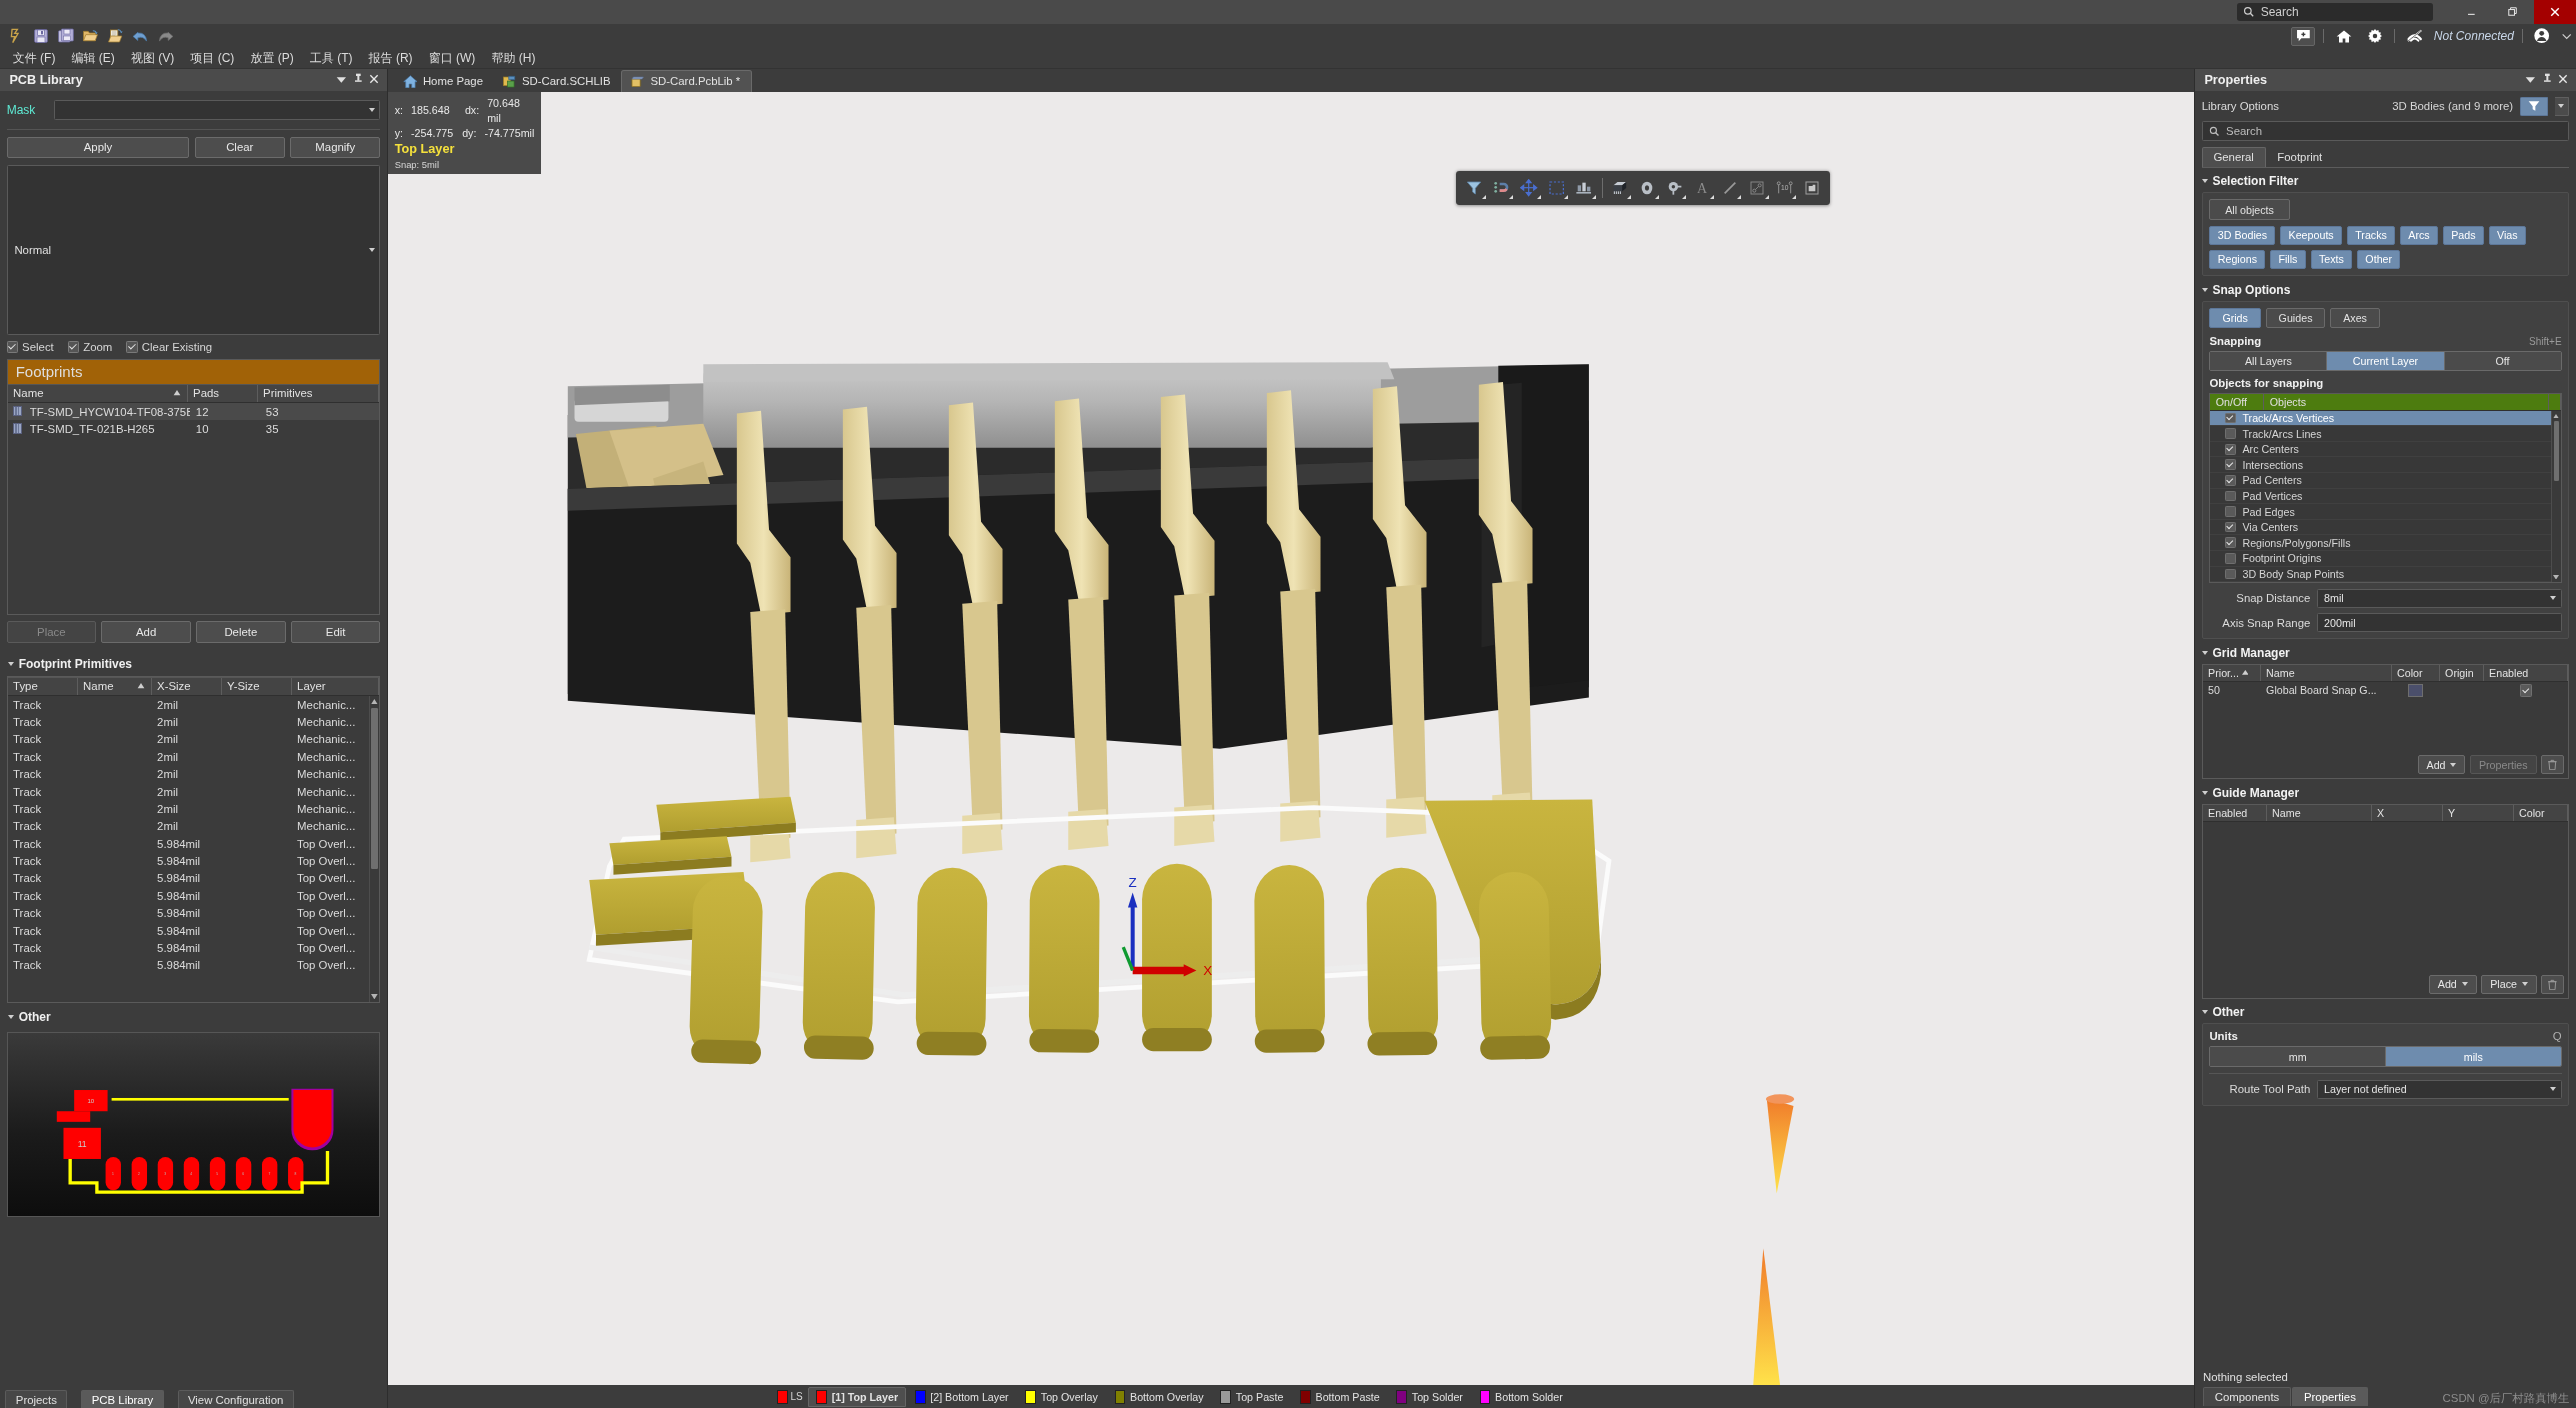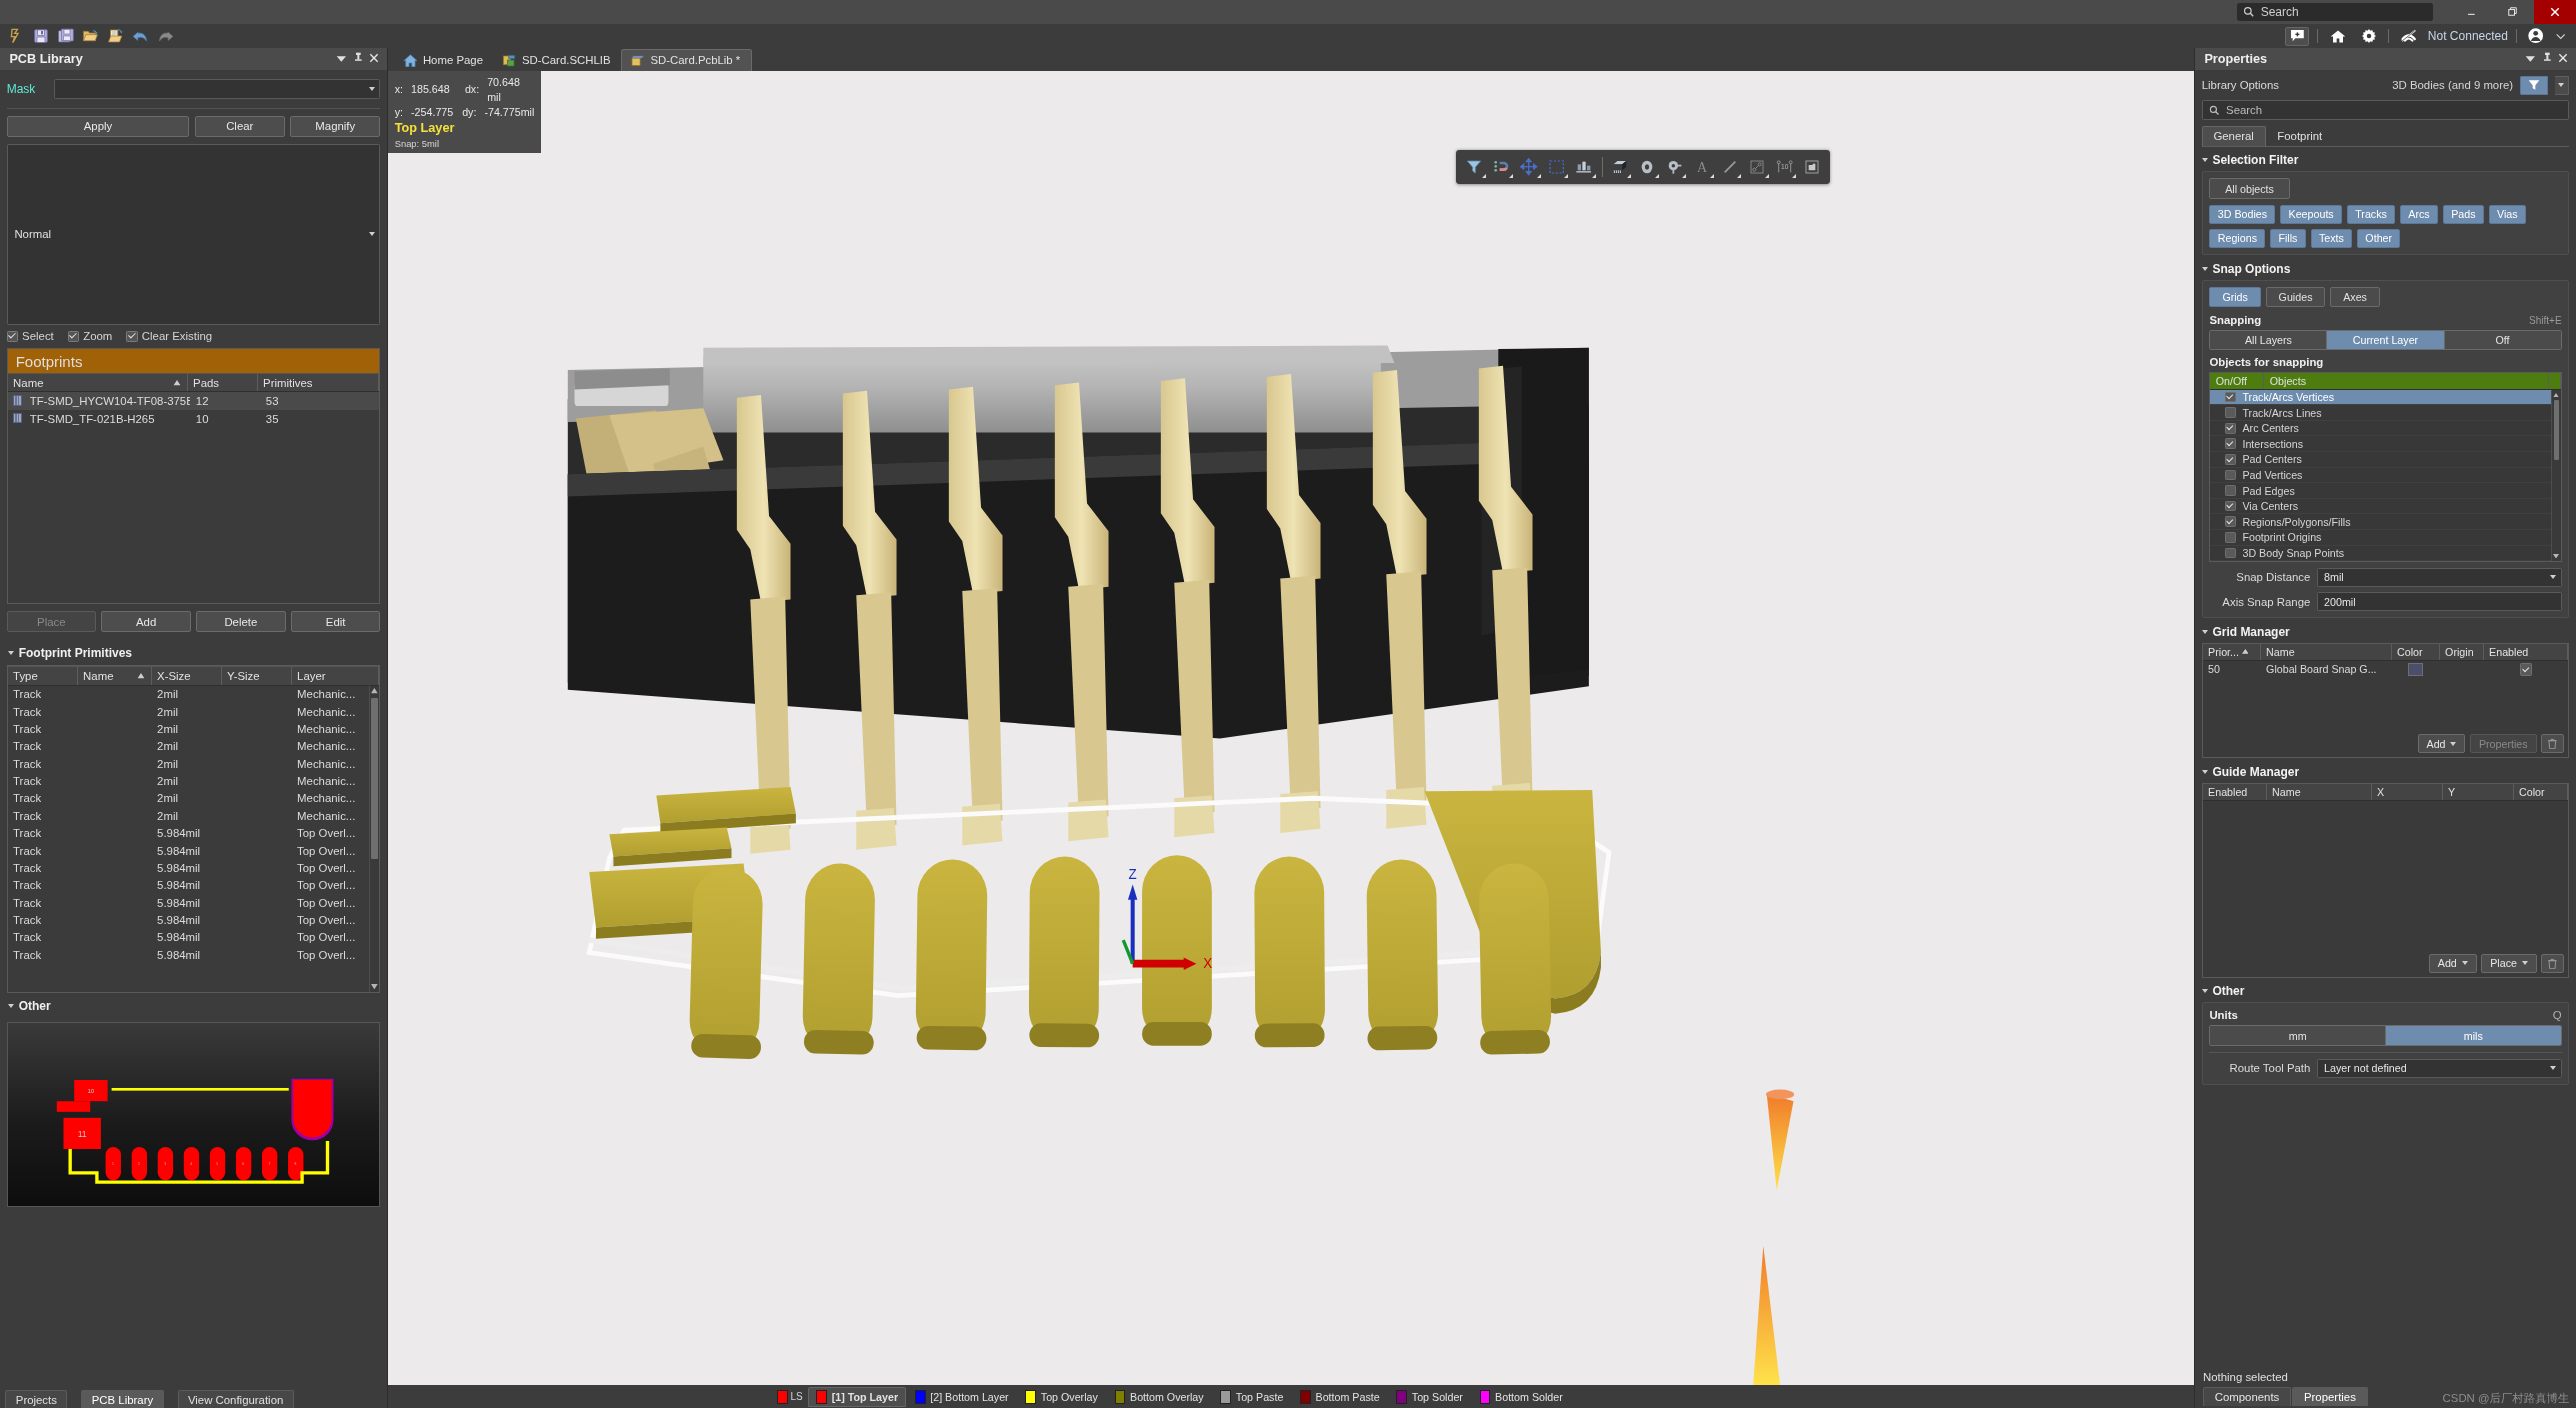--- a/index.html
+++ b/index.html
@@ -31,21 +31,21 @@
   .win-btn { width: 42px; height: 24px; display: flex; align-items: center; justify-content: center; }
   .win-btn.close { background: #a40000; }
   .win-btn svg { display:block; }
 
   
   .toolbar-top {
     height: 24px; background: #3c3c3c; display: flex; align-items: center;
     padding-left: 4px; gap: 2px; flex: none; position: relative;
   }
   .tb-ico { width: 23px; height: 20px; display:flex; align-items:center; justify-content:center; }
-  .tb-right2 { margin-left:auto; display:flex; align-items:center; gap: 8px; padding-right: 11px; }
+  .tb-right2 { margin-left:auto; display:flex; align-items:center; gap: 8px; padding-right: 5px; font-style: italic; }
   .tb-right2 .sep { width:0.7px; height:14.8px; background:#6a6a6a; }
   .notconn { font-size: 12px; color: #c8d6e8; }
   .chat-btn { width:24px; height:19px; background:#4e4e4e; border:0.7px solid #666; border-radius:2px;
               display:flex; align-items:center; justify-content:center; }
 
   
   .menubar {
     height: 21px; background: #3c3c3c; display: flex; align-items: center;
     padding-left: 5.4px; gap: 1.3px; flex: none;
     border-bottom: 0.7px solid #333;
@@ -353,20 +353,31 @@
           </svg>
       </div>
       <div>
         <svg width="9.4" height="6.7" viewBox="0 0 14 10">
             <path d="M1 2 L7 8 L13 2" fill="none" stroke="#d0d0d0" stroke-width="1.8"></path>
           </svg>
       </div>
     </div>
   </div>
 
+  <div class="menubar">
+    <div class="menu-item">文件 (F)</div>
+    <div class="menu-item">编辑 (E)</div>
+    <div class="menu-item">视图 (V)</div>
+    <div class="menu-item">项目 (C)</div>
+    <div class="menu-item">放置 (P)</div>
+    <div class="menu-item">工具 (T)</div>
+    <div class="menu-item">报告 (R)</div>
+    <div class="menu-item">窗口 (W)</div>
+    <div class="menu-item">帮助 (H)</div>
+  </div>
 
   <div class="body">
 
     <div class="left-panel">
       <div class="panel-head">
         <div class="panel-title">PCB Library</div>
         <div class="panel-head-btns">
           <div>
             <svg width="10.7" height="8" viewBox="0 0 16 12">
                 <path d="M1 2 L8 10 L15 2 Z" fill="#e0e0e0"></path>

